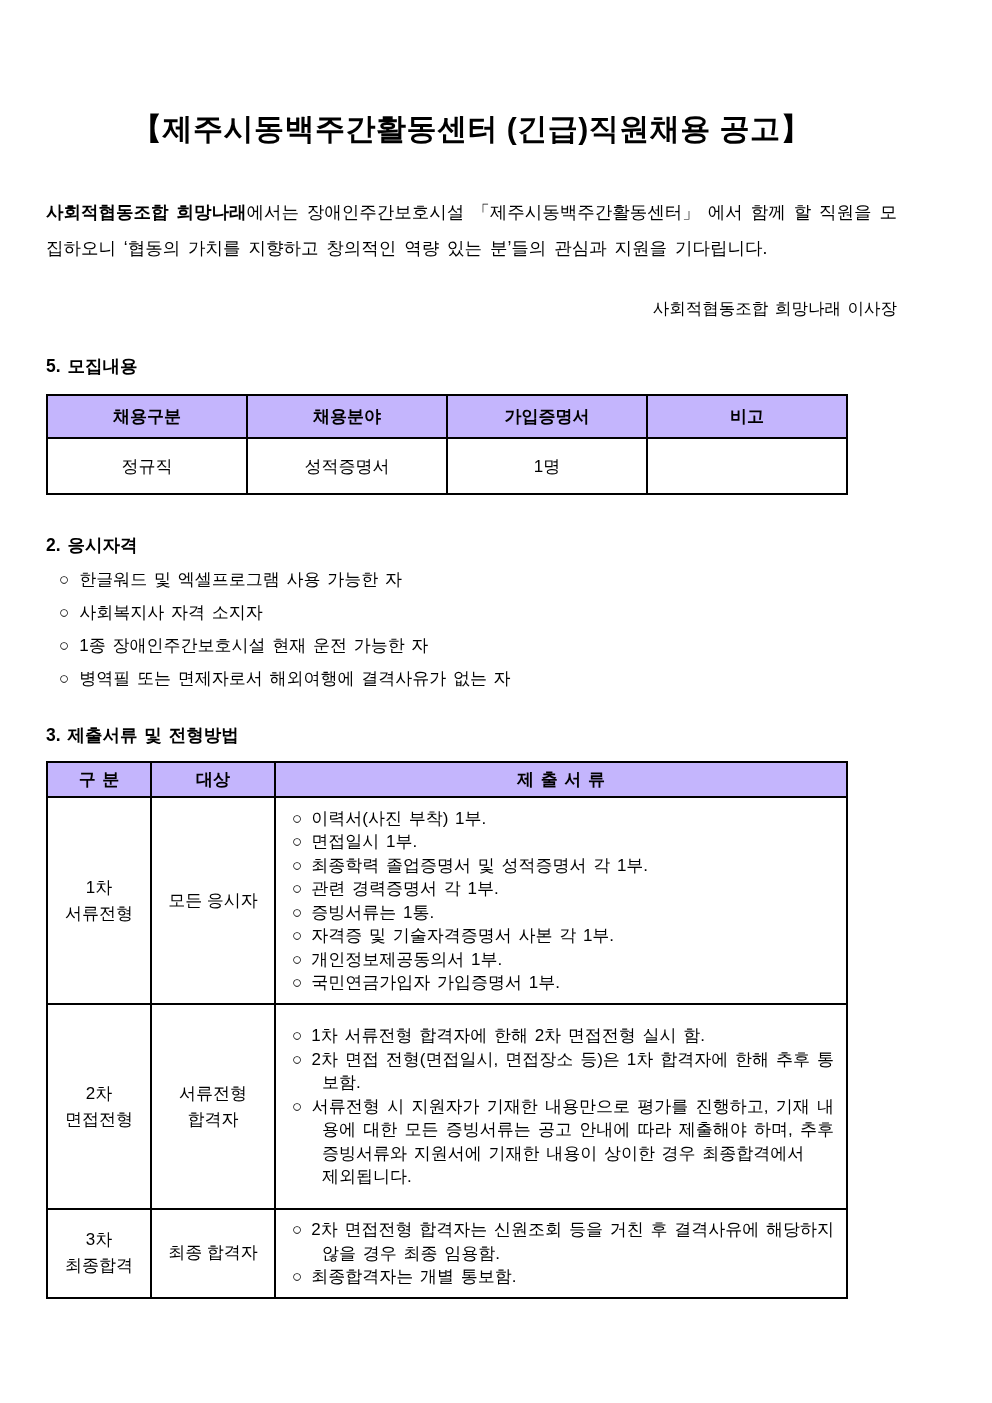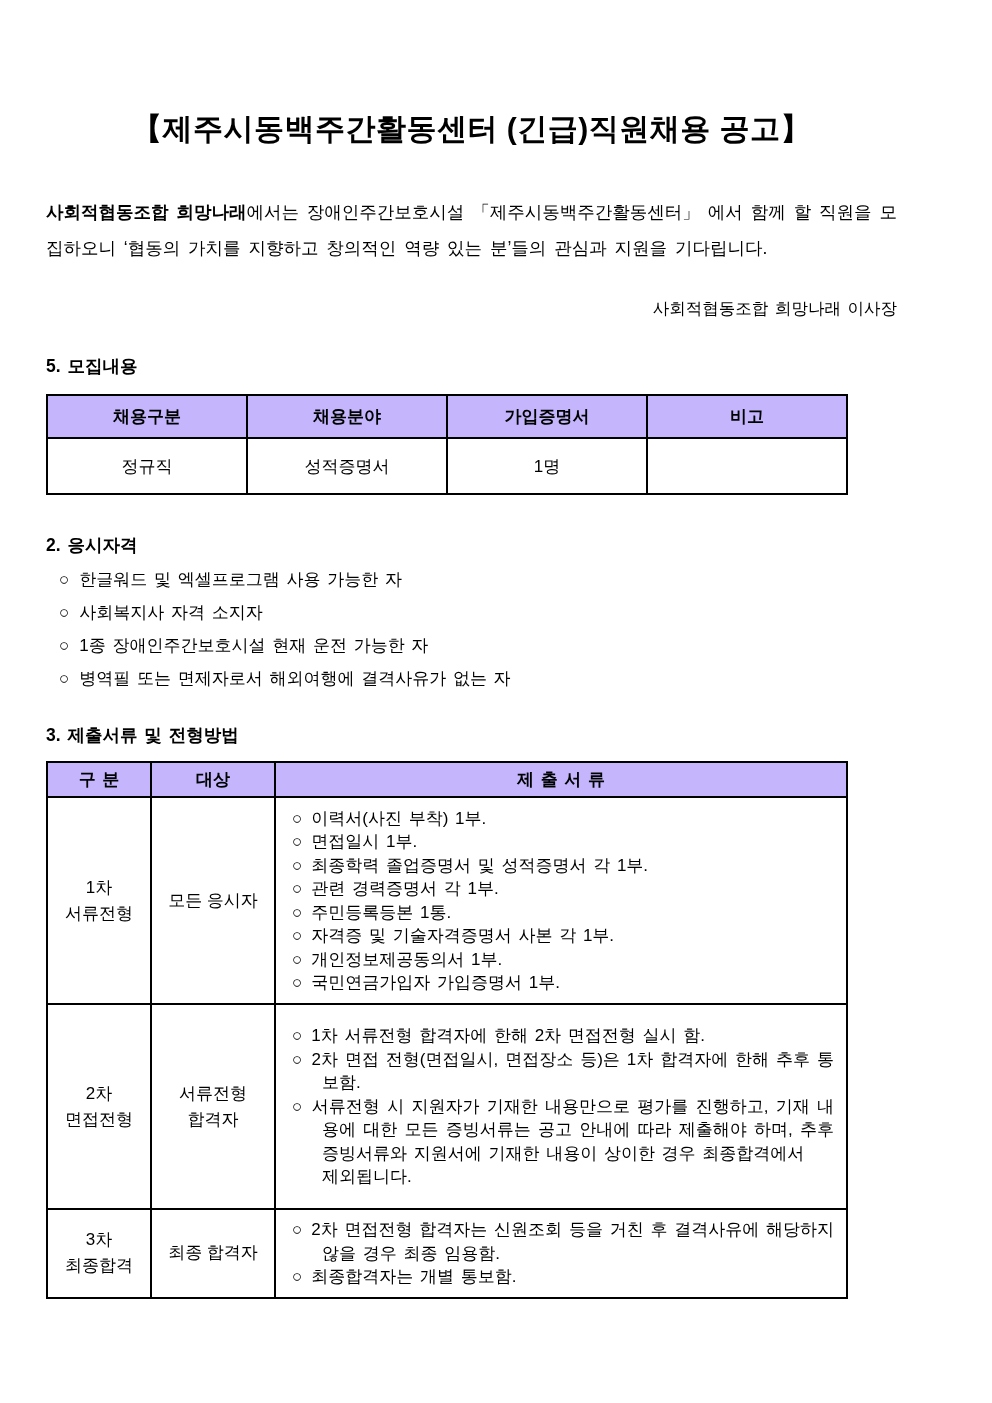--- a/index.html
+++ b/index.html
@@ -159,21 +159,21 @@
       </tr>
       <tr class="row-1st">
         <td class="stage-cell">1차
 서류전형</td>
         <td class="target-cell">모든 응시자</td>
         <td class="docs-cell">
           <div class="doc-item"><span class="bullet">○</span><span>이력서(사진 부착) 1부.</span></div>
           <div class="doc-item"><span class="bullet">○</span><span>면접일시 1부.</span></div>
           <div class="doc-item"><span class="bullet">○</span><span>최종학력 졸업증명서 및 성적증명서 각 1부.</span></div>
           <div class="doc-item"><span class="bullet">○</span><span>관련 경력증명서 각 1부.</span></div>
-          <div class="doc-item"><span class="bullet">○</span><span>주민등록등본 1통.</span></div>
+          <div class="doc-item"><span class="bullet">○</span><span>증빙서류는 1통.</span></div>
           <div class="doc-item"><span class="bullet">○</span><span>자격증 및 기술자격증명서 사본 각 1부.</span></div>
           <div class="doc-item"><span class="bullet">○</span><span>개인정보제공동의서 1부.</span></div>
           <div class="doc-item"><span class="bullet">○</span><span>국민연금가입자 가입증명서 1부.</span></div>
         </td>
       </tr>
       <tr class="row-2nd">
         <td class="stage-cell">2차
 면접전형</td>
         <td class="target-cell">서류전형
 합격자</td>

